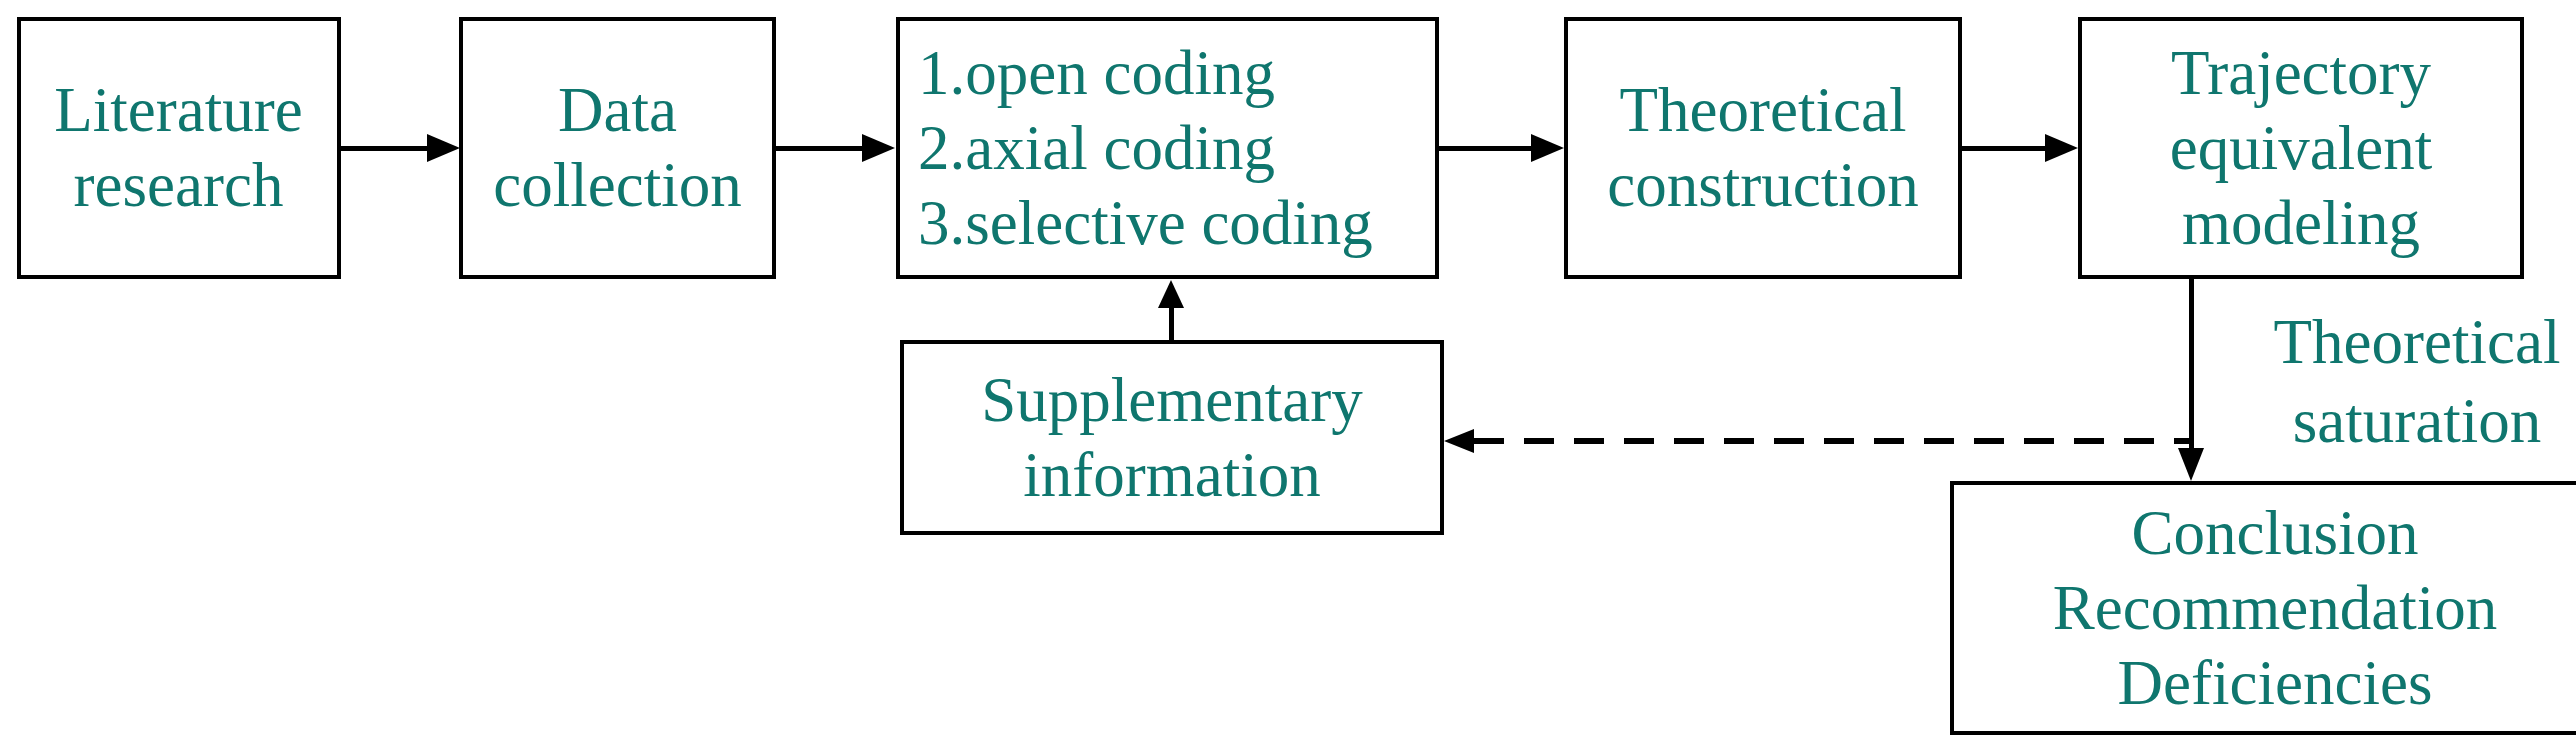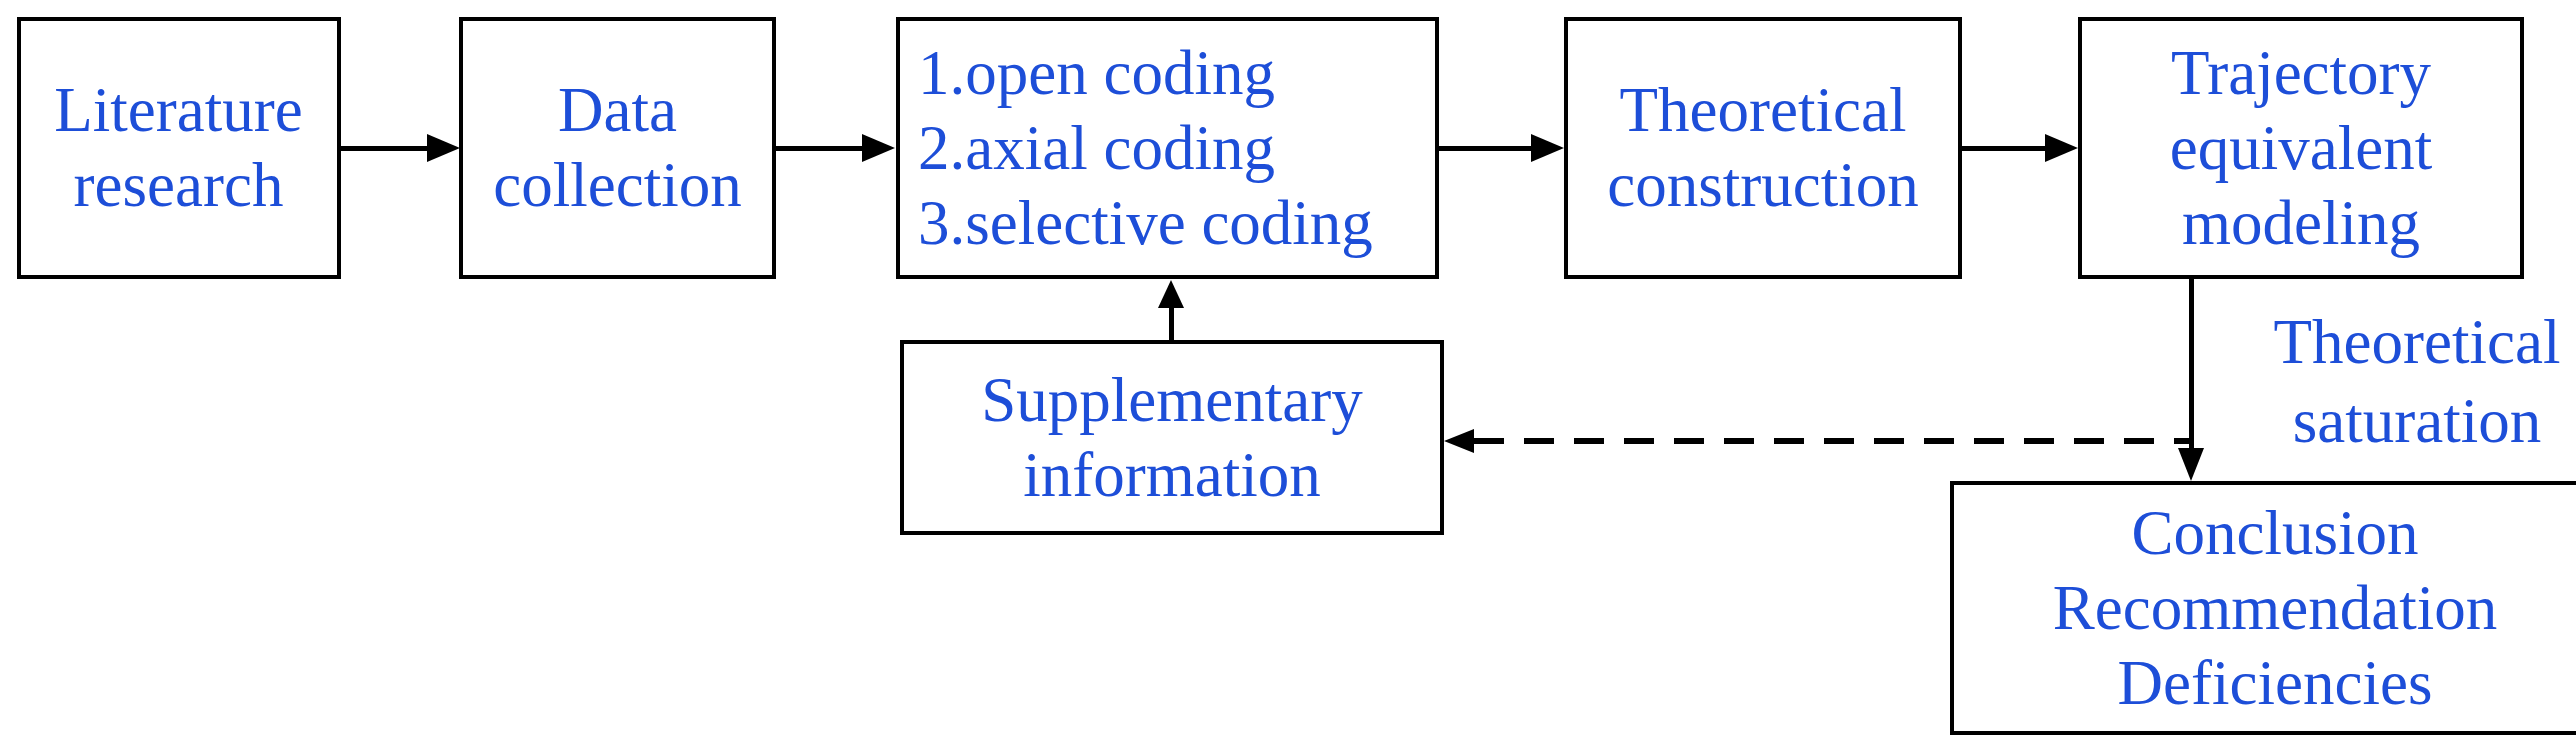--- a/index.html
+++ b/index.html
@@ -2,21 +2,21 @@
 <html style="font-size:12px"><head>
 <meta charset="utf-8">
 <style>
   html, body { margin: 0; padding: 0; background: #ffffff; }
   .canvas {
     position: relative;
     width: 2576px;
     height: 756px;
     background: #ffffff;
     font-family: "Liberation Serif", serif;
-    color: #1d4ed8;
+    color: #0f766e;
     overflow: hidden;
   }
   .node {
     position: absolute;
     box-sizing: border-box;
     border: 4.5px solid #000;
     background: #fff;
     display: flex;
     align-items: center;
     justify-content: center;

